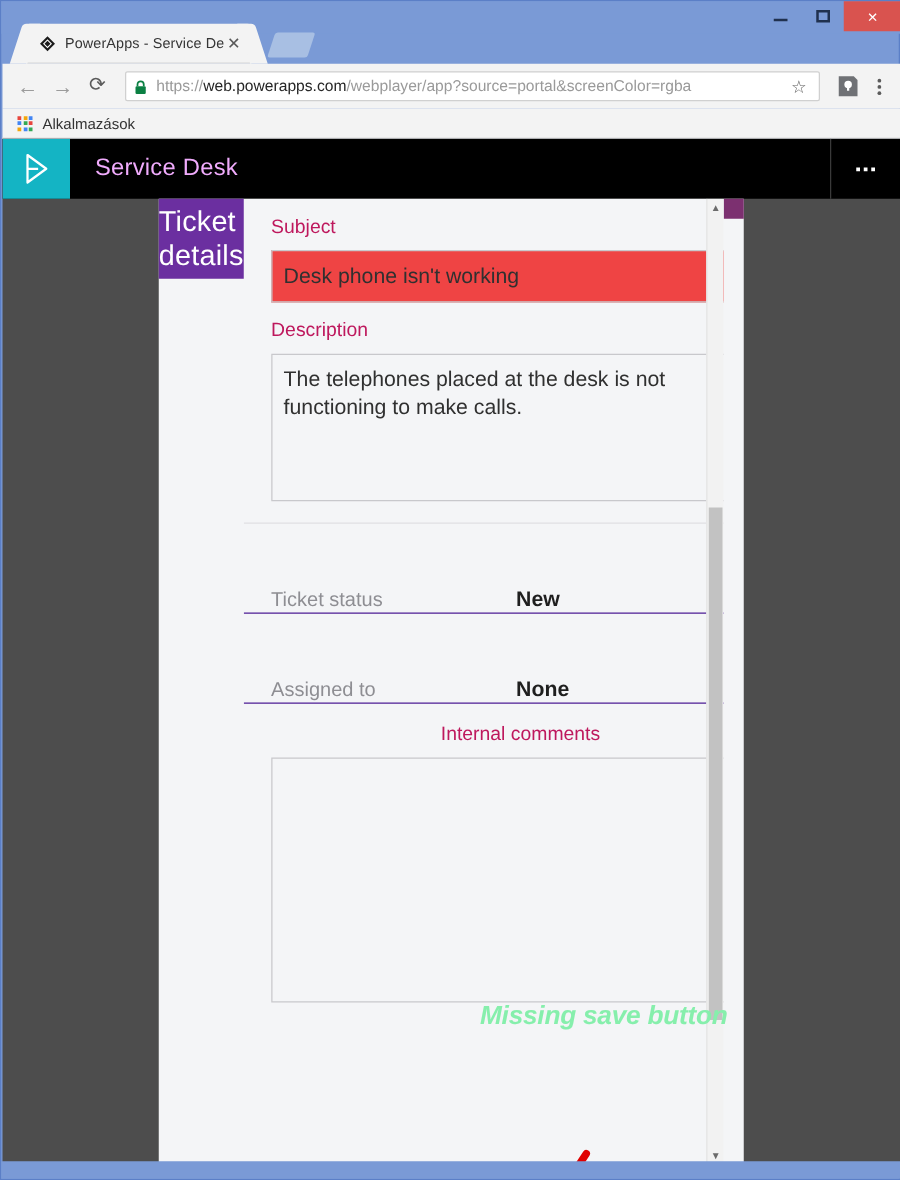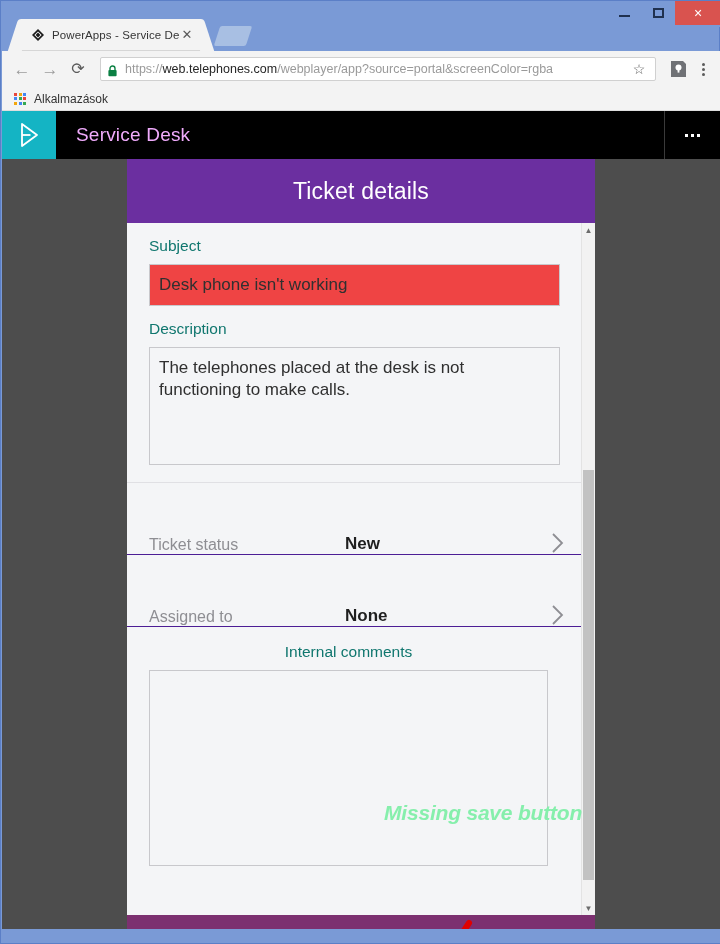--- a/index.html
+++ b/index.html
@@ -286,21 +286,21 @@
     background: #ffffff;
   }
 
   
   .form-panel {
     position: absolute;
     left: 125px; top: 48px;
     width: 468px; height: 772px;
     background: #f4f5f7;
     display: flex;
-    flex-direction: column;
+    flex-direction: row;
   }
   .panel-head {
     height: 64px;
     flex: 0 0 64px;
     background: #6b2fa0;
     display: flex;
     align-items: center;
     justify-content: center;
     color: #ffffff;
     font-size: 23px;
@@ -314,21 +314,21 @@
   .scroll-area {
     position: absolute;
     left: 0; top: 0;
     width: 455px; height: 100%;
     padding: 0;
     box-sizing: border-box;
   }
   .field-block { padding: 14px 22px 0 22px; }
   .field-label {
     font-size: 15.5px;
-    color: #0f766e;
+    color: #be185d;
     margin-bottom: 9px;
     font-weight: 400;
   }
   .text-input {
     background: #ef4444;
     border: 1px solid #c8c8cc;
     box-sizing: border-box;
     width: 100%;
     height: 42px;
     display: flex;
@@ -495,21 +495,21 @@
         <span>⟳</span>
       </div>
 
       <div class="omnibox">
         <span class="lock-icon">
           <svg width="11" height="12" viewBox="0 0 11 12">
             <path d="M3 5V3.5a2.5 2.5 0 0 1 5 0V5" fill="none" stroke="#0b8043" stroke-width="1.4"></path>
             <rect x="1.4" y="5" width="8.2" height="6.2" rx="1" fill="#0b8043"></rect>
           </svg>
         </span>
-        <span class="url-text"><span>https://</span><span class="host">web.telephones.com</span><span>/webplayer/app?source=portal&amp;screenColor=rgba</span></span>
+        <span class="url-text"><span>https://</span><span class="host">web.powerapps.com</span><span>/webplayer/app?source=portal&amp;screenColor=rgba</span></span>
         <span class="star-btn">☆</span>
       </div>
 
       <div class="ext-btn">
         <svg width="17" height="18" viewBox="0 0 17 18">
           <path d="M1 1h12l3 3v13H1z" fill="#6f7175"></path>
           <circle cx="8.5" cy="7.5" r="3" fill="#ffffff"></circle>
           <rect x="7.6" y="9" width="1.8" height="3.6" fill="#ffffff"></rect>
         </svg>
       </div>

